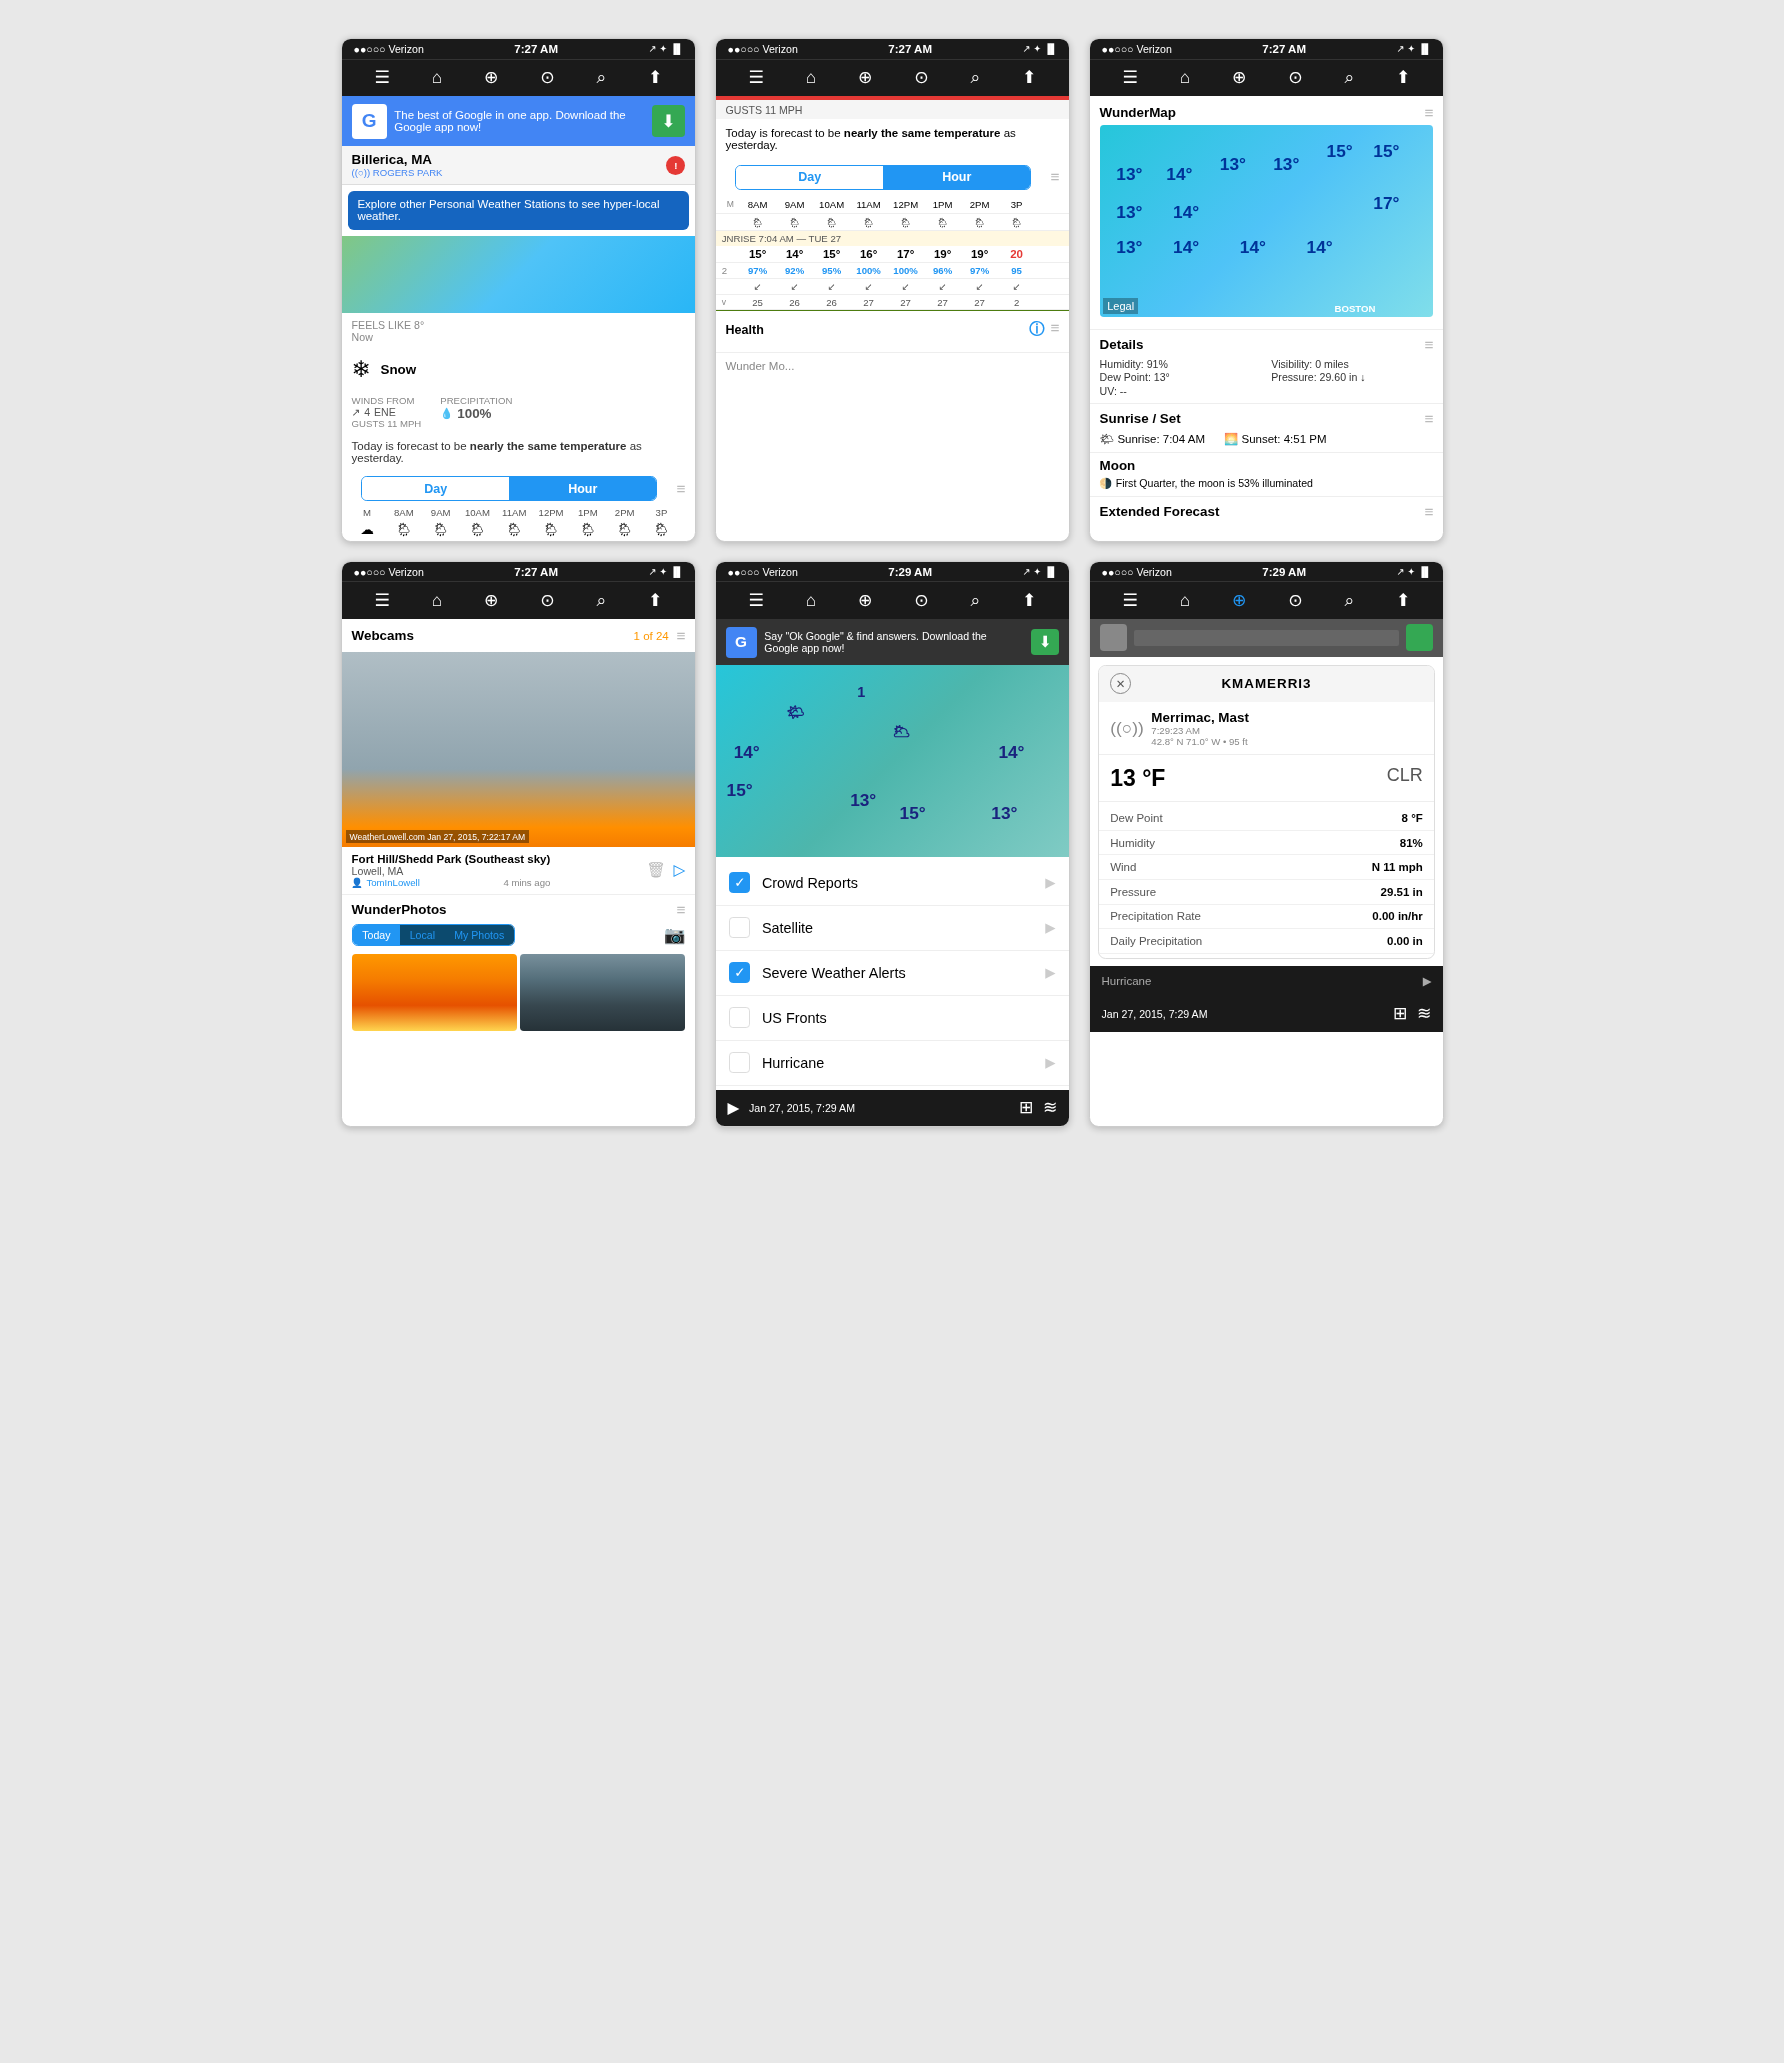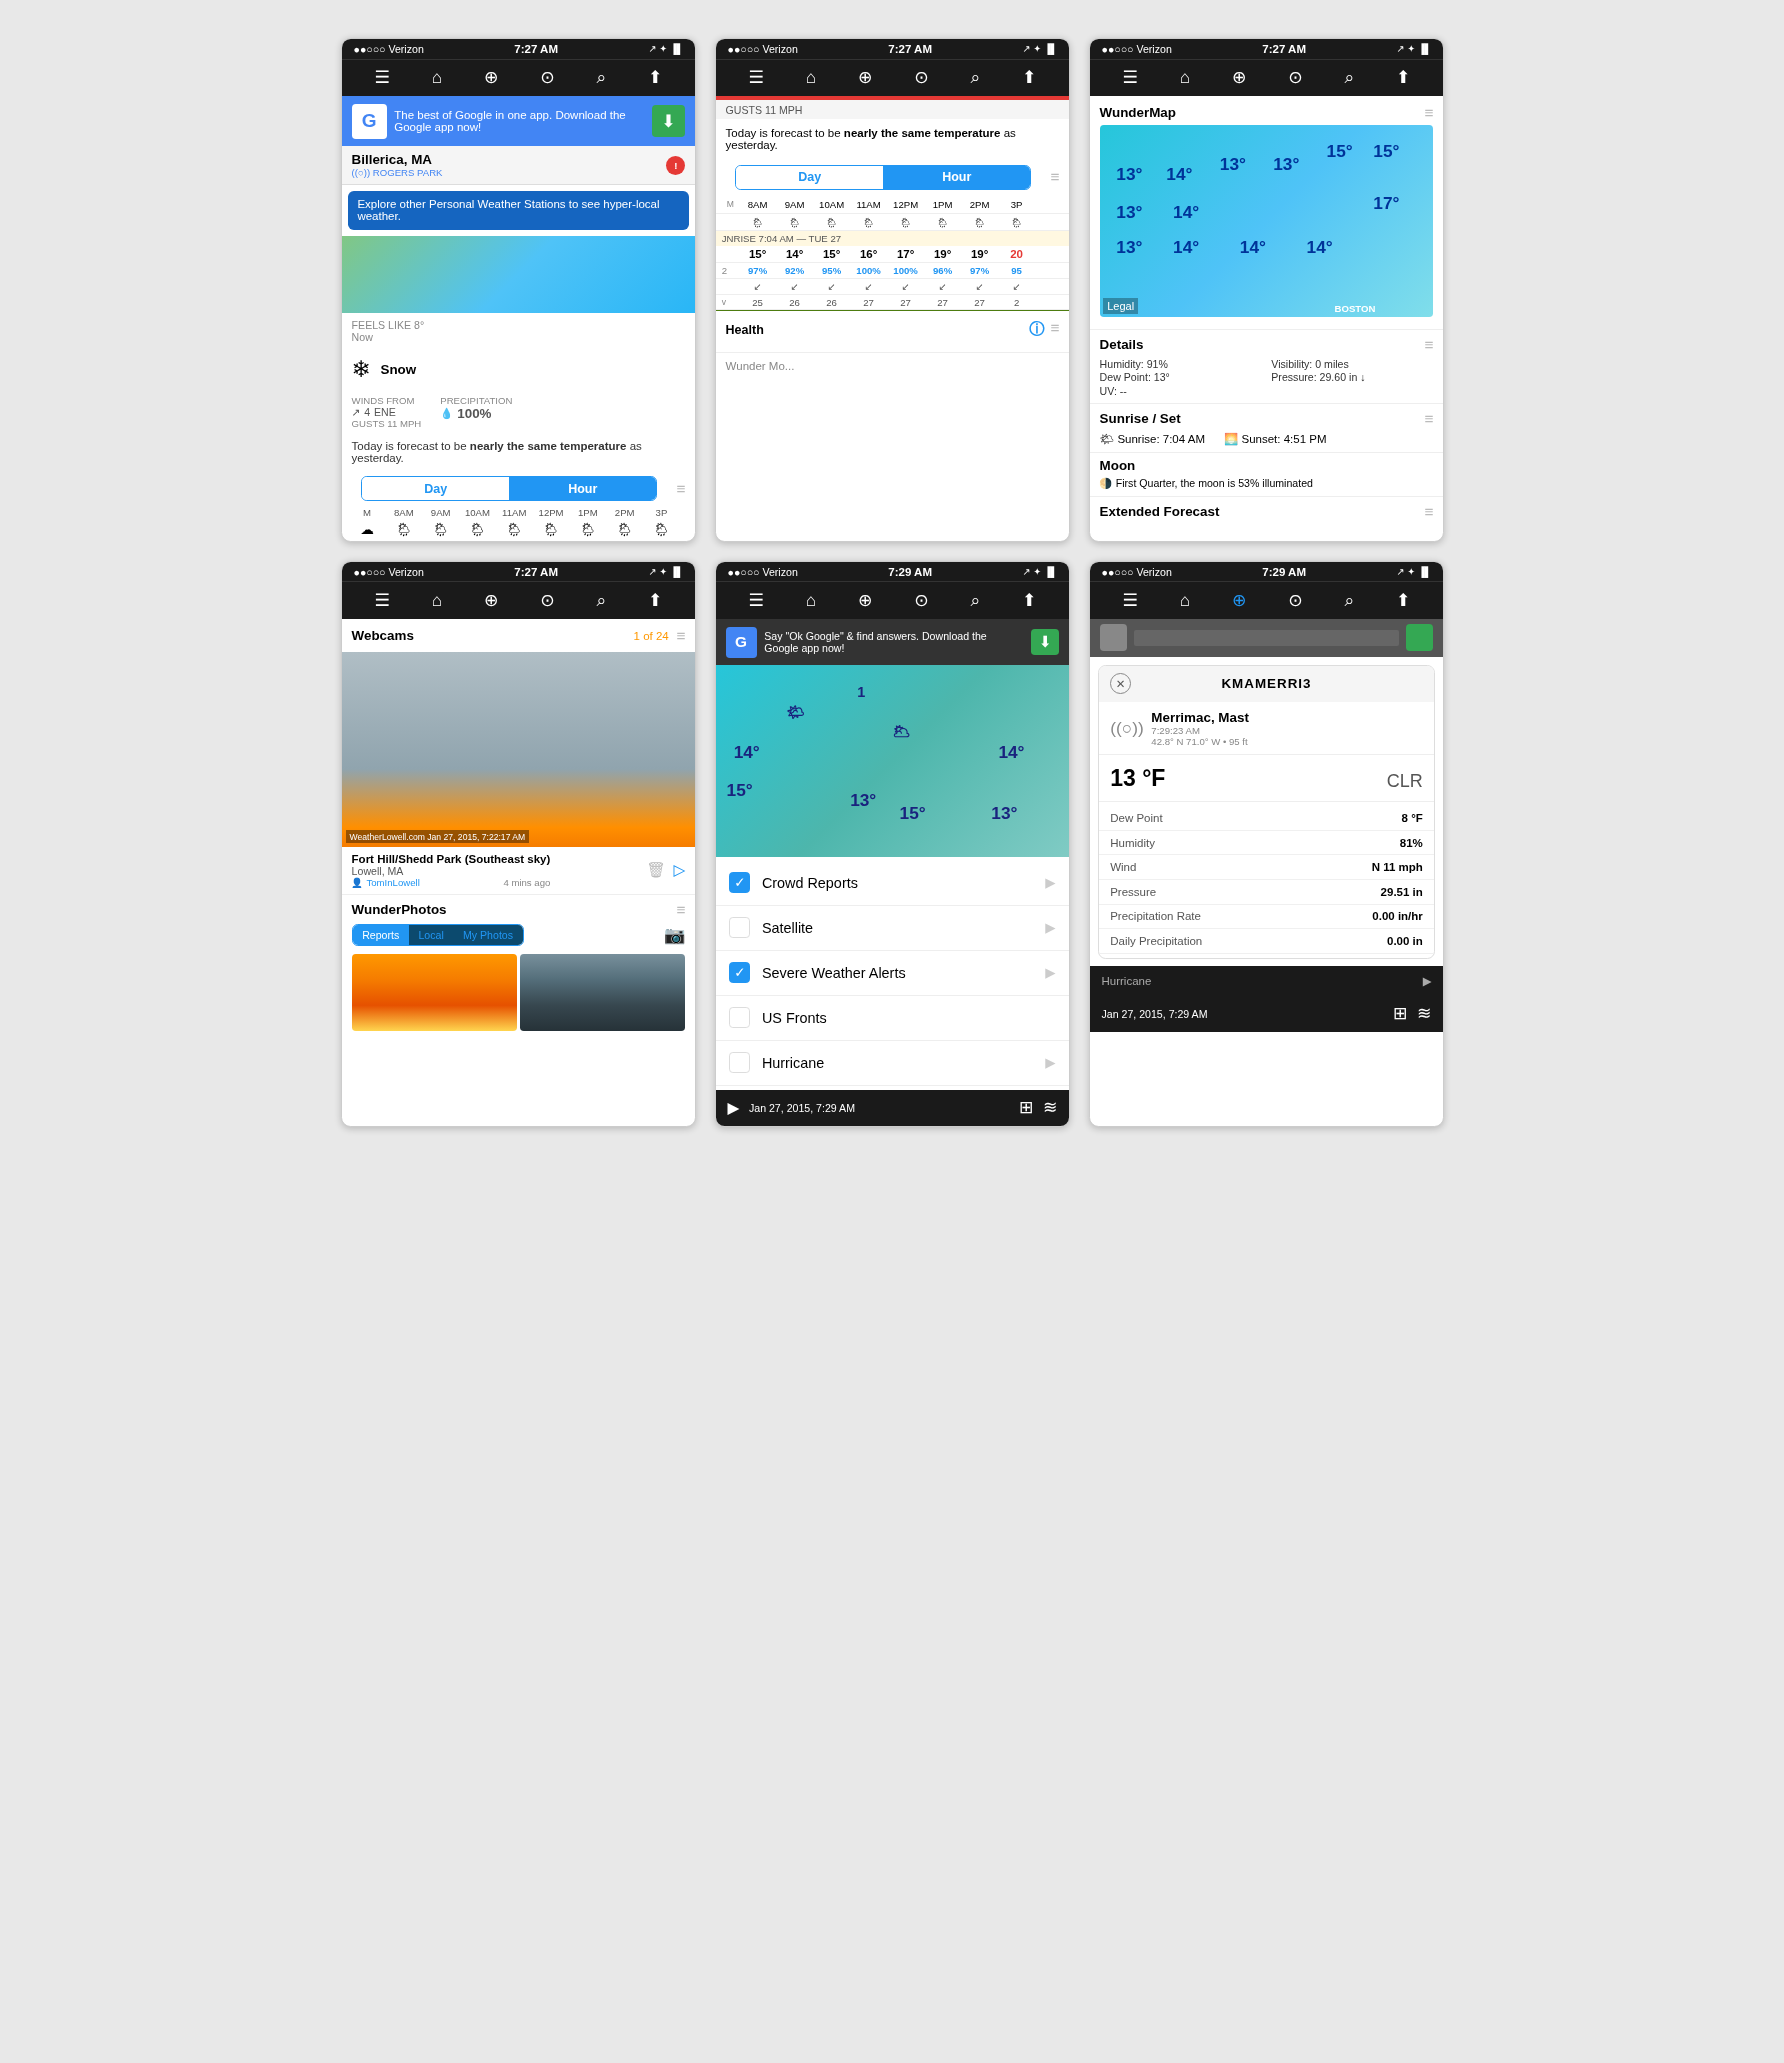--- a/index.html
+++ b/index.html
@@ -406,21 +406,21 @@
     }
     .popup-location {
       padding: 7.7px 11.5px;
       border-bottom: 1px solid #eee;
     }
     .popup-station-name { font-weight: bold; font-size: 13.4px; }
     .popup-coords { font-size: 9.6px; color: #888; }
     .popup-temp-row {
       display: flex;
       justify-content: space-between;
-      align-items: flex-end;
+      align-items: flex-start;
       padding: 9.6px 11.5px;
       border-bottom: 1px solid #eee;
     }
     .popup-temp { font-size: 23px; font-weight: bold; }
     .popup-condition { font-size: 18px; color: #555; }
     .popup-data { padding: 3.8px 0; }
     .popup-row {
       display: flex;
       justify-content: space-between;
       padding: 5.8px 11.5px;
@@ -763,21 +763,21 @@
         <span class="play-icon">▷</span>
       </div>
     </div>
     <div class="wunderphotos-section">
       <div class="wp-header">
         <span class="wp-title">WunderPhotos</span>
         <span class="section-menu">≡</span>
       </div>
       <div style="display:flex;justify-content:space-between;align-items:center;margin-bottom:7.7px;">
         <div class="wp-tabs">
-          <div class="wp-tab active">Reports</div>
+          <div class="wp-tab active">Today</div>
           <div class="wp-tab inactive">Local</div>
           <div class="wp-tab inactive">My Photos</div>
         </div>
         <span class="camera-icon">📷</span>
       </div>
       <div class="wp-photos">
         <div class="wp-photo wp-photo-1"></div>
         <div class="wp-photo wp-photo-2"></div>
       </div>
     </div>

